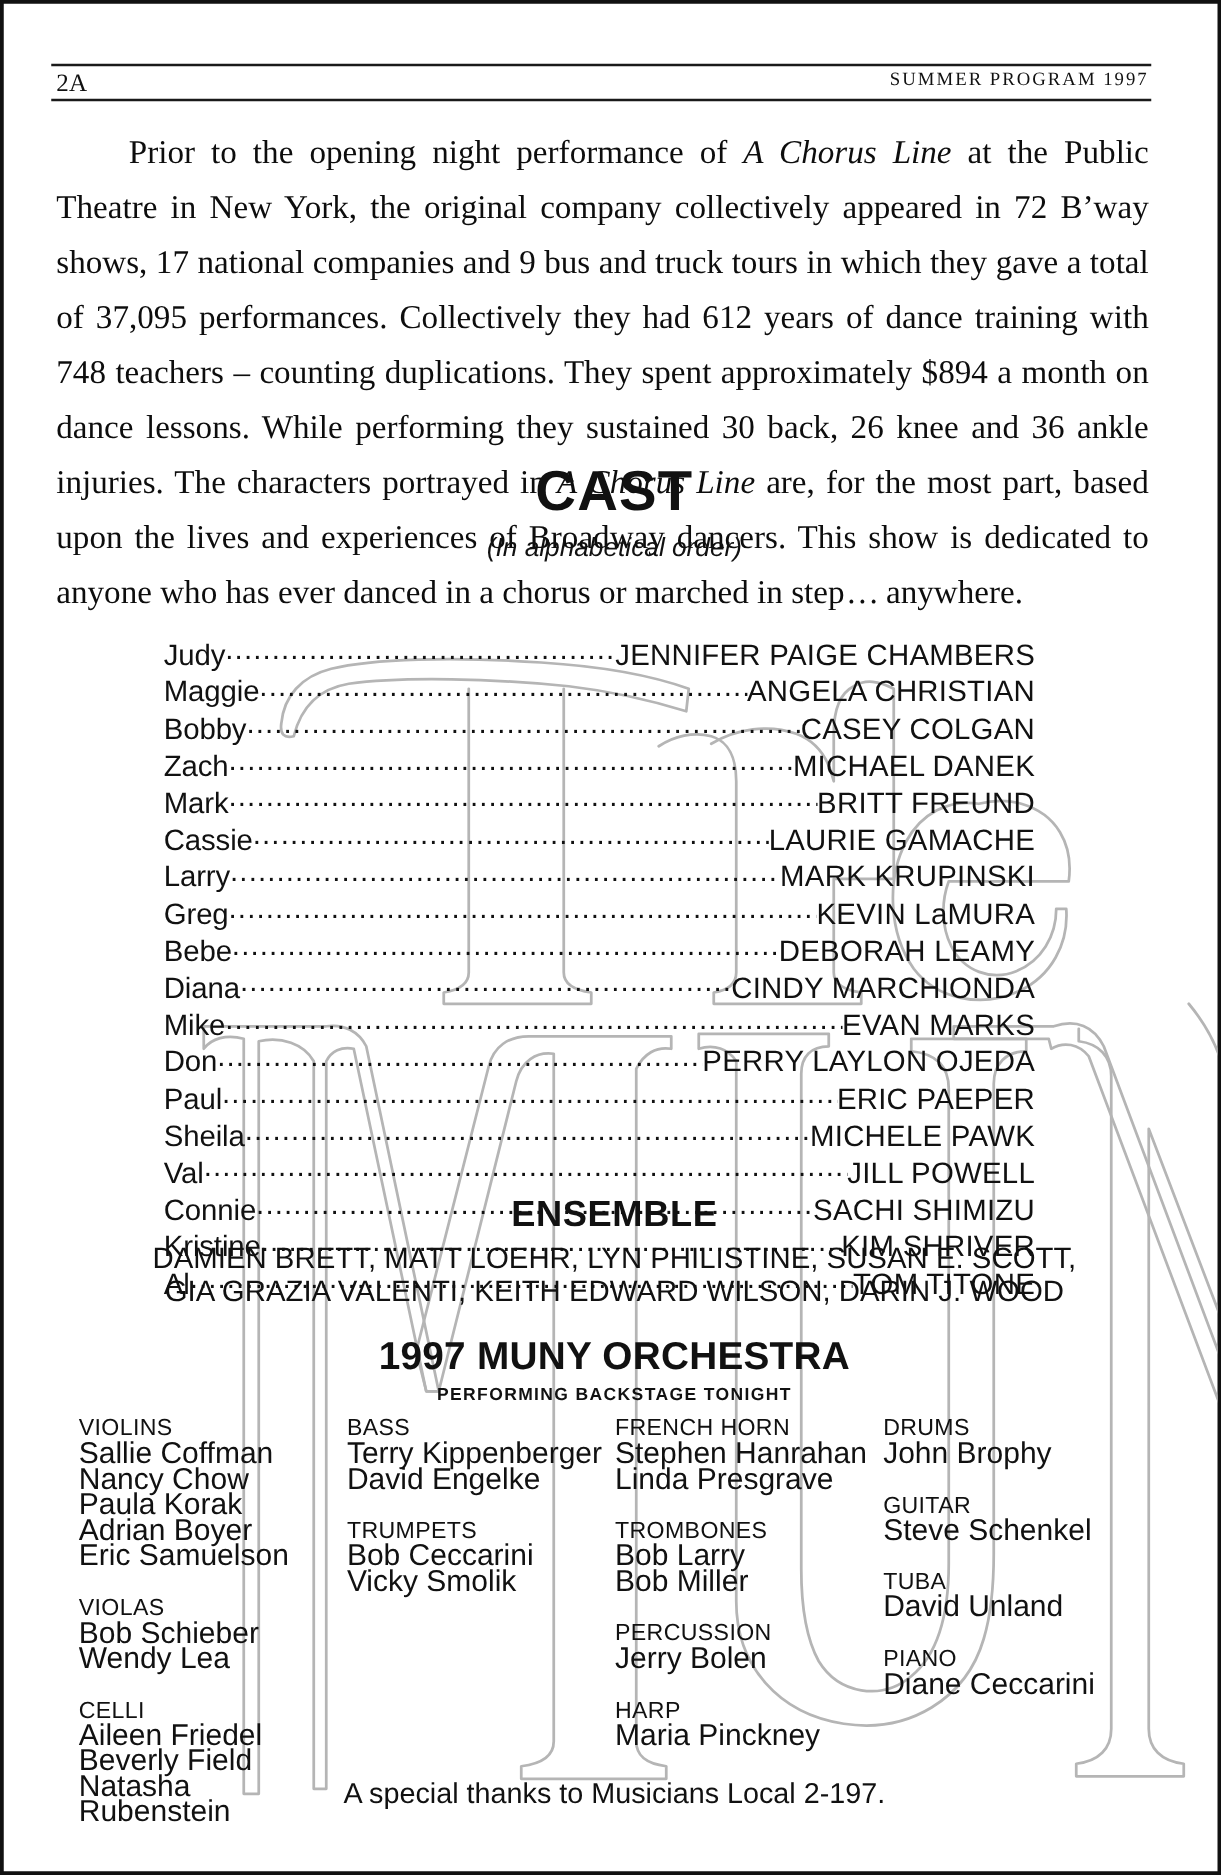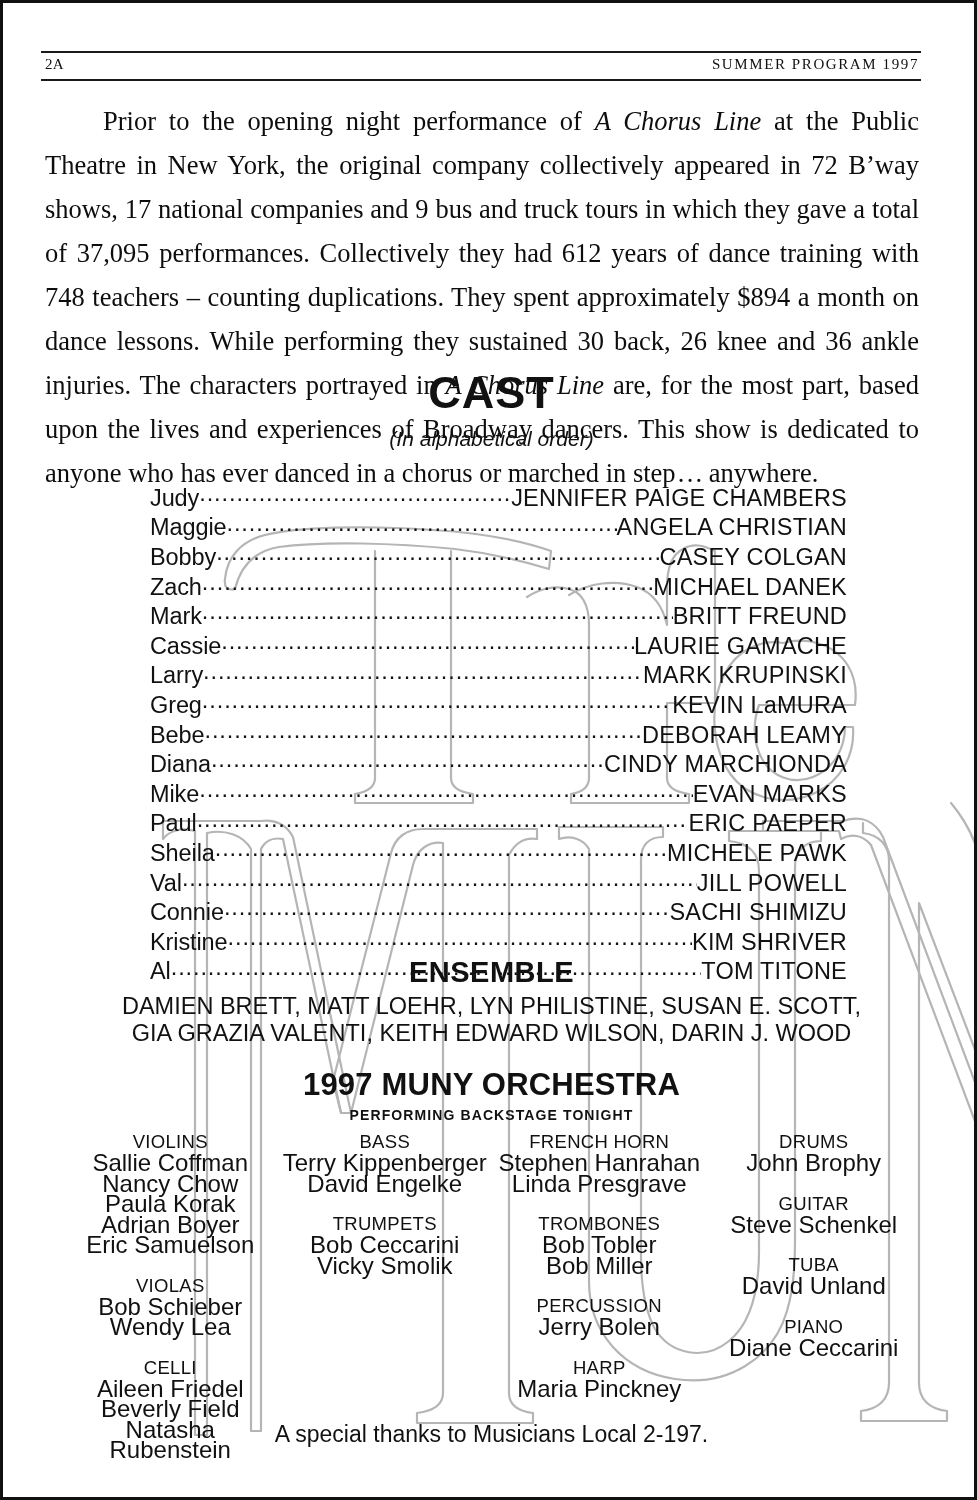--- a/index.html
+++ b/index.html
@@ -50,21 +50,21 @@
     height: 26px;
   }
   .runhead .inner {
     position: relative;
     height: 26px;
   }
   .runhead .folio {
     position: absolute;
     left: 4px; top: 3px;
     font-family: "Liberation Serif", serif;
-    font-size: 15px;
+    font-size: 20px;
     font-variant: small-caps;
     letter-spacing: .3px;
     color: #111;
   }
   .runhead .issue {
     position: absolute;
     right: 2px; top: 3px;
     font-family: "Liberation Serif", serif;
     font-size: 15px;
     letter-spacing: 1.6px;
@@ -107,23 +107,22 @@
     text-align: center;
     font-family: "Liberation Sans", sans-serif;
     font-style: italic;
     font-size: 21px;
     color: #111;
   }
 
   
   .cast-list {
     position: absolute;
-    left: 128px; top: 478px;
+    left: 128px; top: 504px;
     width: 697px;
-    margin-left: 19px;
   }
   .cast-row {
     display: flex;
     align-items: baseline;
     font-family: "Liberation Sans", sans-serif;
     font-size: 23.5px;
     line-height: 24.8px;
     color: #111;
     white-space: nowrap;
   }
@@ -195,21 +194,20 @@
   }
   .orch-cols {
     position: absolute;
     left: 60px; top: 1128px;
     width: 858px;
     display: flex;
     align-items: flex-start;
   }
   .orch-col {
     flex: 1 1 0;
-    text-align: center;
     font-family: "Liberation Sans", sans-serif;
     color: #111;
   }
   .orch-group { margin-bottom: 19px; }
   .orch-group:last-child { margin-bottom: 0; }
   .orch-head {
     font-size: 18.5px;
     line-height: 22px;
     letter-spacing: .3px;
   }
@@ -320,20 +318,25 @@
           <span class="cast-role">Diana</span>
           <span class="cast-dots"></span>
           <span class="cast-actor">CINDY MARCHIONDA</span>
         </div>
         <div class="cast-row">
           <span class="cast-role">Mike</span>
           <span class="cast-dots"></span>
           <span class="cast-actor">EVAN MARKS</span>
         </div>
         <div class="cast-row">
+          <span class="cast-role">Don</span>
+          <span class="cast-dots"></span>
+          <span class="cast-actor">PERRY LAYLON OJEDA</span>
+        </div>
+        <div class="cast-row">
           <span class="cast-role">Paul</span>
           <span class="cast-dots"></span>
           <span class="cast-actor">ERIC PAEPER</span>
         </div>
         <div class="cast-row">
           <span class="cast-role">Sheila</span>
           <span class="cast-dots"></span>
           <span class="cast-actor">MICHELE PAWK</span>
         </div>
         <div class="cast-row">
@@ -401,21 +404,21 @@
           </div>
         </div>
         <div class="orch-col">
           <div class="orch-group">
             <div class="orch-head">FRENCH HORN</div>
             <div class="orch-name">Stephen Hanrahan</div>
             <div class="orch-name">Linda Presgrave</div>
           </div>
           <div class="orch-group">
             <div class="orch-head">TROMBONES</div>
-            <div class="orch-name">Bob Tobler</div>
+            <div class="orch-name">Bob Larry</div>
             <div class="orch-name">Bob Miller</div>
           </div>
           <div class="orch-group">
             <div class="orch-head">PERCUSSION</div>
             <div class="orch-name">Jerry Bolen</div>
           </div>
           <div class="orch-group">
             <div class="orch-head">HARP</div>
             <div class="orch-name">Maria Pinckney</div>
           </div>

